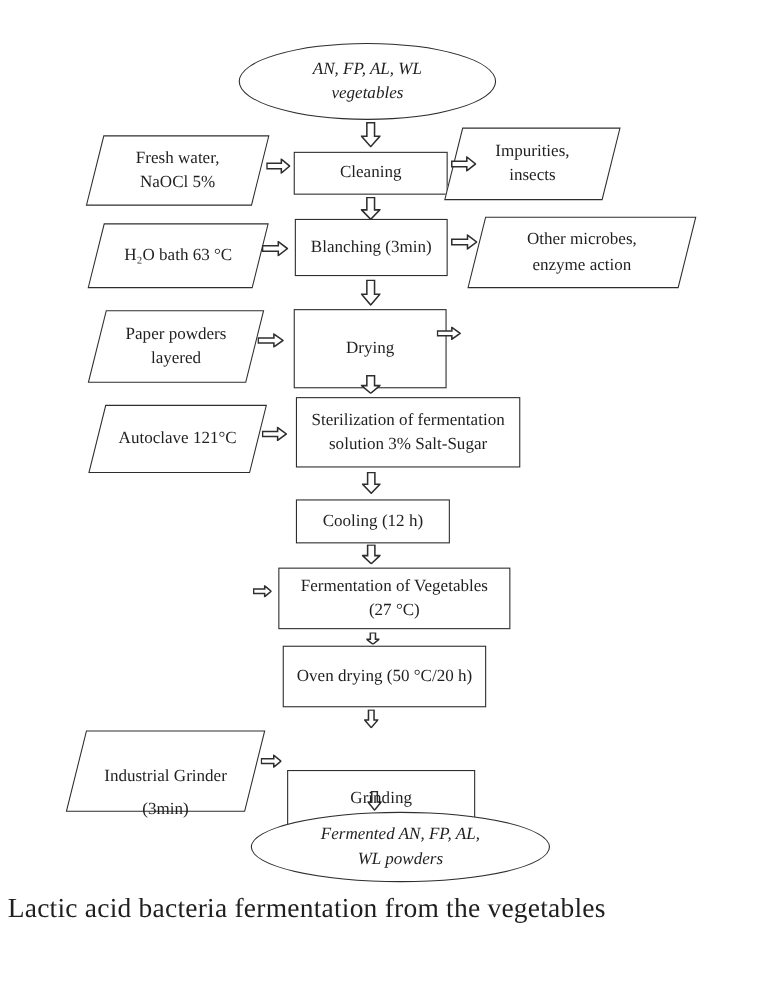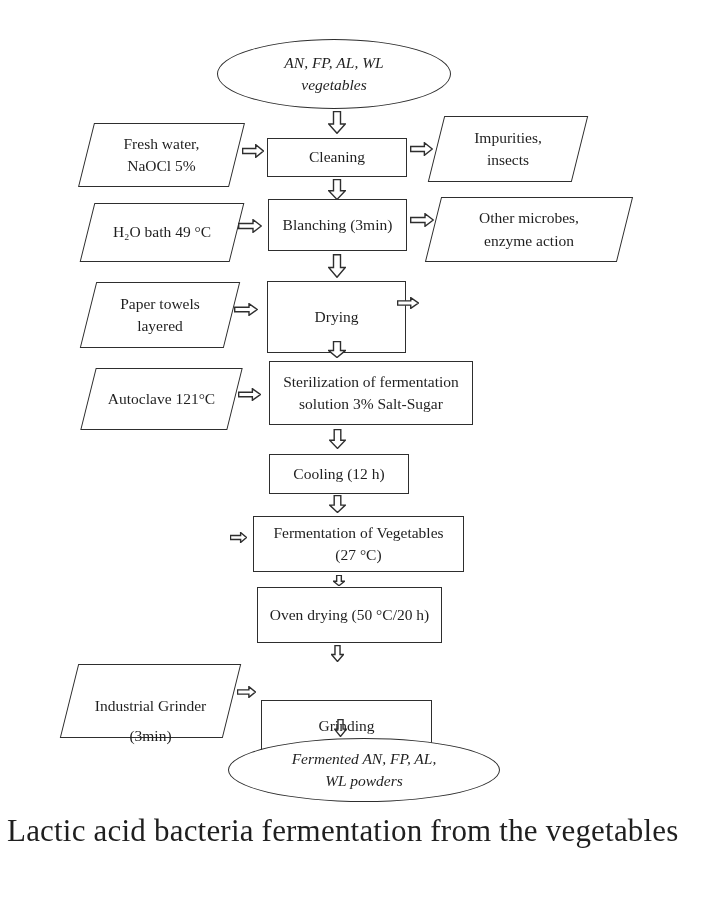--- a/index.html
+++ b/index.html
@@ -54,21 +54,21 @@
     fill: var(--bg);
     stroke: var(--stroke);
     stroke-width: 1.4;
     stroke-linejoin: miter;
     vector-effect: non-scaling-stroke;
   }
   .caption {
     position: absolute;
     left: 7px;
     top: 813px;
-    font-size: 31px;
+    font-size: 25px;
     white-space: nowrap;
     letter-spacing: 0.2px;
   }
 </style>
 </head>
 <body>
 
 <div class="canvas">
 
   <div class="node ellipse" style="left:217px;top:39px;width:234px;height:70px">
@@ -106,35 +106,35 @@
   <div class="node ellipse" style="left:228px;top:738px;width:272px;height:64px">
     <span class="lbl">Fermented AN, FP, AL,
 WL powders</span>
   </div>
 
   <div class="node para" style="left:86px;top:123px;width:151px;height:64px">
     <span class="lbl">Fresh water,
 NaOCl 5%</span>
   </div>
   <div class="node para" style="left:87px;top:203px;width:150px;height:59px">
-    <span class="lbl">H₂O bath 49 °C</span>
+    <span class="lbl">H₂O bath 63 °C</span>
   </div>
   <div class="node para" style="left:88px;top:282px;width:144px;height:66px">
-    <span class="lbl">Paper towels
+    <span class="lbl">Paper powders
 layered</span>
   </div>
   <div class="node para" style="left:88px;top:368px;width:147px;height:62px">
     <span class="lbl">Autoclave 121°C</span>
   </div>
   <div class="node para gap-lines" style="left:69px;top:664px;width:163px;height:74px">
     <span class="lbl">Industrial Grinder
 (3min)</span>
   </div>
 
-  <div class="node para" style="left:436px;top:116px;width:144px;height:66px">
+  <div class="node para" style="left:412px;top:116px;width:144px;height:66px">
     <span class="lbl">Impurities,
 insects</span>
   </div>
   <div class="node para" style="left:433px;top:197px;width:192px;height:65px">
     <span class="lbl">Other microbes,
 enzyme action</span>
   </div>
 
   <svg class="arrow" style="left:328px;top:111px" width="18" height="23" viewBox="0 0 18 24" preserveAspectRatio="none">
       <polygon points="5.5,0.7 12.5,0.7 12.5,13.5 17.3,13.5 9,23.3 0.7,13.5 5.5,13.5"></polygon>

